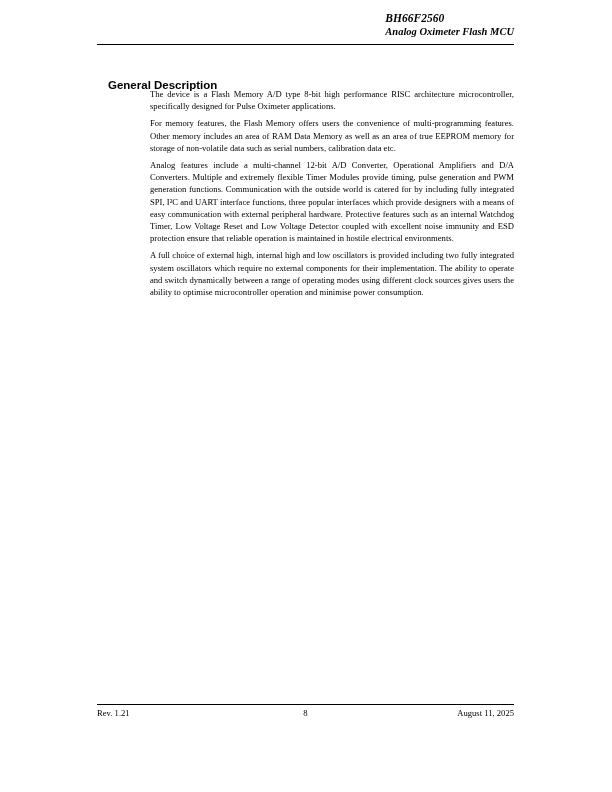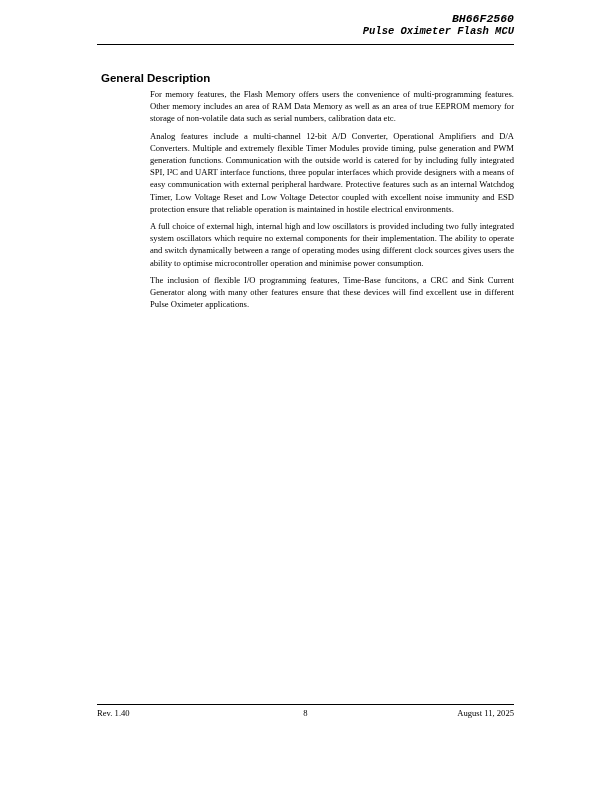--- a/index.html
+++ b/index.html
@@ -29,22 +29,21 @@
     position: absolute;
     left: 0;
     top: 2px;
     width: 92px;
     height: 30px;
   }
   .header-right {
     position: absolute;
     right: 0;
     top: 2px;
-    text-align: right;
-    font-family: Liberation Mono, monospace;
+    font-family: Liberation Serif, serif;
     font-weight: bold;
     font-style: italic;
     line-height: 13px;
   }
   .product-name {
     font-size: 11.5px;
   }
   .product-subtitle {
     font-size: 10.5px;
   }
@@ -55,21 +54,21 @@
     width: 417px;
     height: 1px;
     background: #000000;
   }
 
   
   .section-title {
     position: absolute;
     left: 97px;
     top: 68px;
-    margin: 4px;
+    margin: 11px;
     font-family: "Liberation Sans", sans-serif;
     font-size: 11.5px;
     font-weight: bold;
     color: #000000;
   }
   .paragraphs {
     position: absolute;
     left: 150px;
     top: 88px;
     width: 364px;
@@ -104,38 +103,38 @@
   .footer-row .cell.right { text-align: right; }
 </style>
 </head>
 <body>
 
 <div class="page">
 
   <header class="header">
     <div class="header-right">
       <div class="product-name">BH66F2560</div>
-      <div class="product-subtitle">Pulse Oximeter Flash MCU</div>
+      <div class="product-subtitle">Analog Oximeter Flash MCU</div>
     </div>
   </header>
 
   <div class="header-rule"></div>
 
   <main>
     <h1 class="section-title">General Description</h1>
     <div class="paragraphs">
+      <p>The device is a Flash Memory A/D type 8-bit high performance RISC architecture microcontroller, specifically designed for Pulse Oximeter applications.</p>
       <p>For memory features, the Flash Memory offers users the convenience of multi-programming features. Other memory includes an area of RAM Data Memory as well as an area of true EEPROM memory for storage of non-volatile data such as serial numbers, calibration data etc.</p>
       <p>Analog features include a multi-channel 12-bit A/D Converter, Operational Amplifiers and D/A Converters. Multiple and extremely flexible Timer Modules provide timing, pulse generation and PWM generation functions. Communication with the outside world is catered for by including fully integrated SPI, I²C and UART interface functions, three popular interfaces which provide designers with a means of easy communication with external peripheral hardware. Protective features such as an internal Watchdog Timer, Low Voltage Reset and Low Voltage Detector coupled with excellent noise immunity and ESD protection ensure that reliable operation is maintained in hostile electrical environments.</p>
       <p>A full choice of external high, internal high and low oscillators is provided including two fully integrated system oscillators which require no external components for their implementation. The ability to operate and switch dynamically between a range of operating modes using different clock sources gives users the ability to optimise microcontroller operation and minimise power consumption.</p>
-      <p>The inclusion of flexible I/O programming features, Time-Base funcitons, a CRC and Sink Current Generator along with many other features ensure that these devices will find excellent use in different Pulse Oximeter applications.</p>
     </div>
   </main>
 
   <footer>
     <div class="footer-rule"></div>
     <div class="footer-row">
-      <span class="cell">Rev. 1.40</span>
+      <span class="cell">Rev. 1.21</span>
       <span class="cell center">8</span>
       <span class="cell right">August 11, 2025</span>
     </div>
   </footer>
 
 </div>
 
 </body></html>

